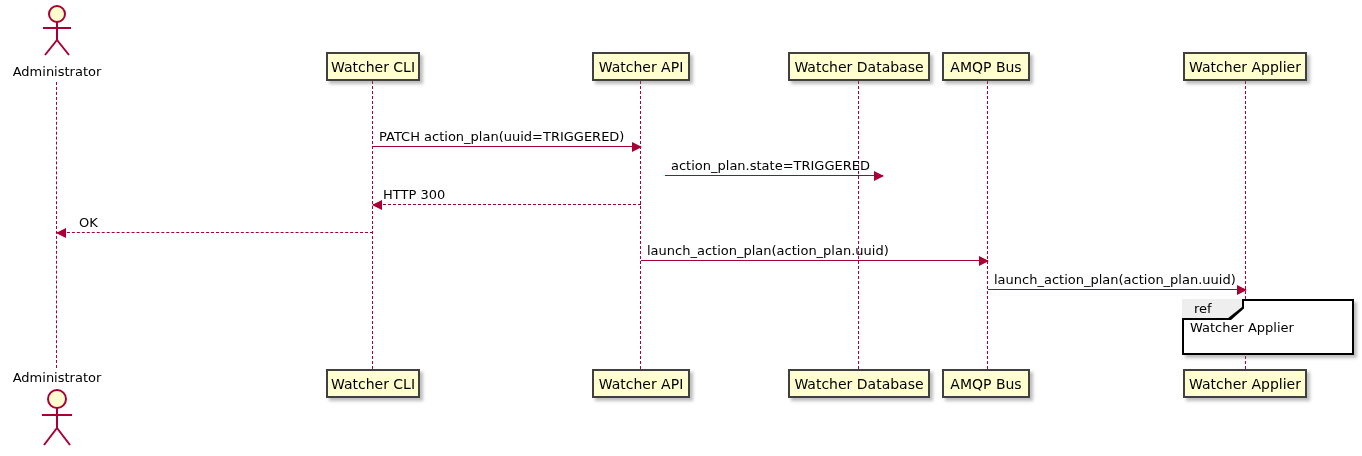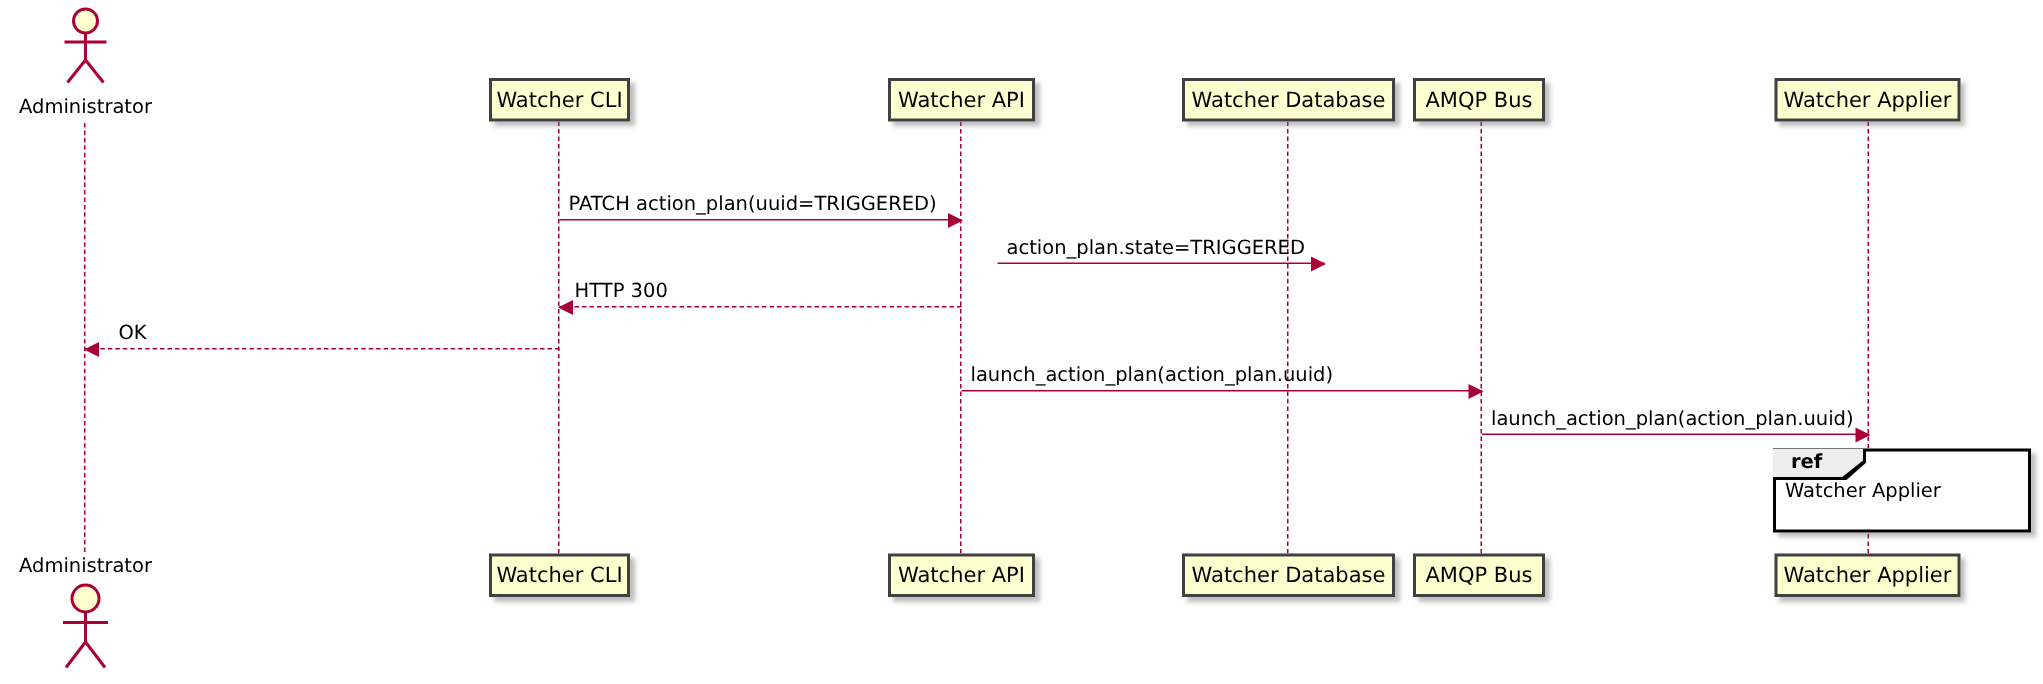--- a/index.html
+++ b/index.html
@@ -92,21 +92,21 @@
     position: absolute;
     top: 0; left: 0;
     width: 60px; height: 19px;
     background: #EEEEEE;
     clip-path: polygon(0 0, 100% 0, 100% 42%, 77% 100%, 0 100%);
     display: flex;
     align-items: center;
   }
   .ref-tab-inner span {
     font-size: 13px;
-    font-weight: bold;
+    font-weight: normal;
     padding-left: 12px;
   }
   .ref-body {
     position: absolute;
     left: 6px; top: 19px;
     font-size: 13px;
     line-height: 16px;
     white-space: nowrap;
   }
 </style>

